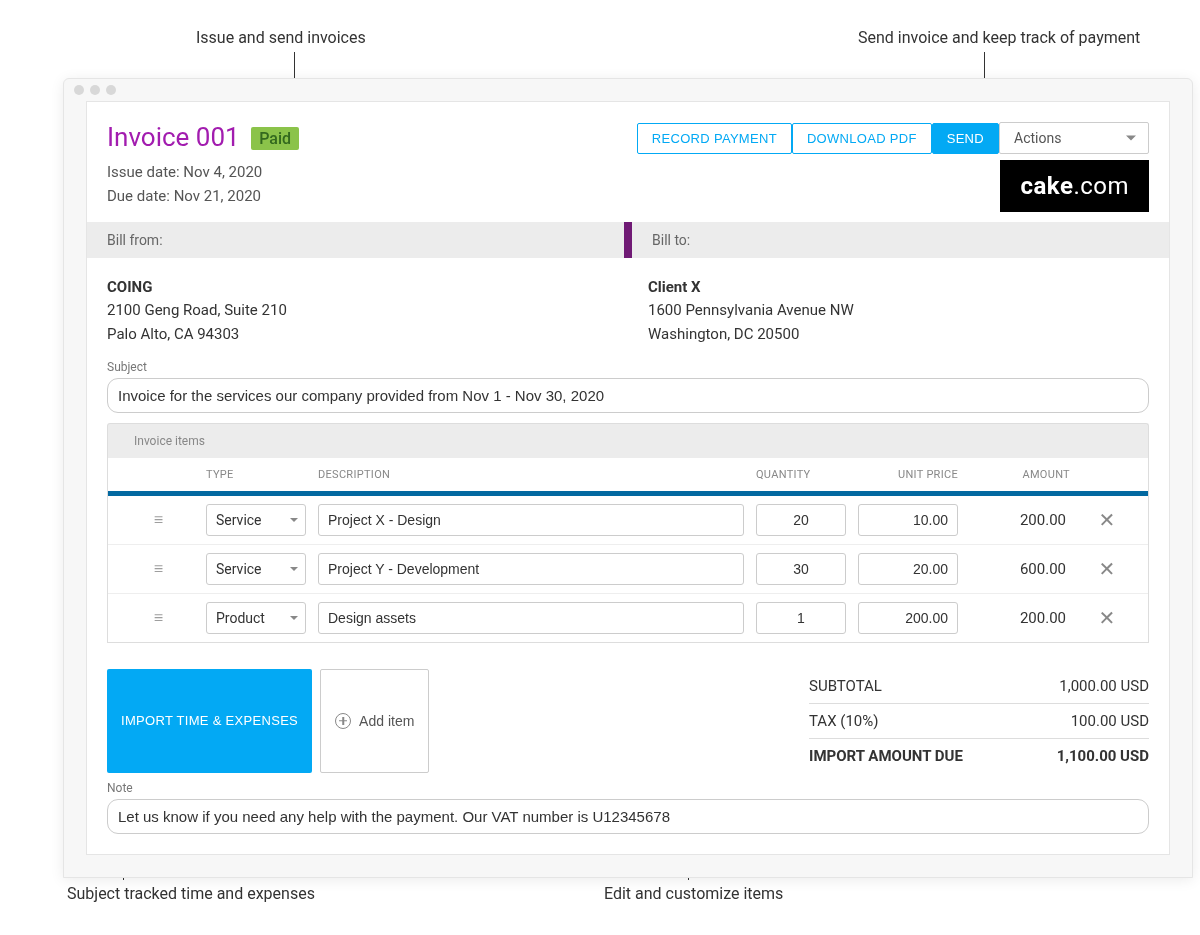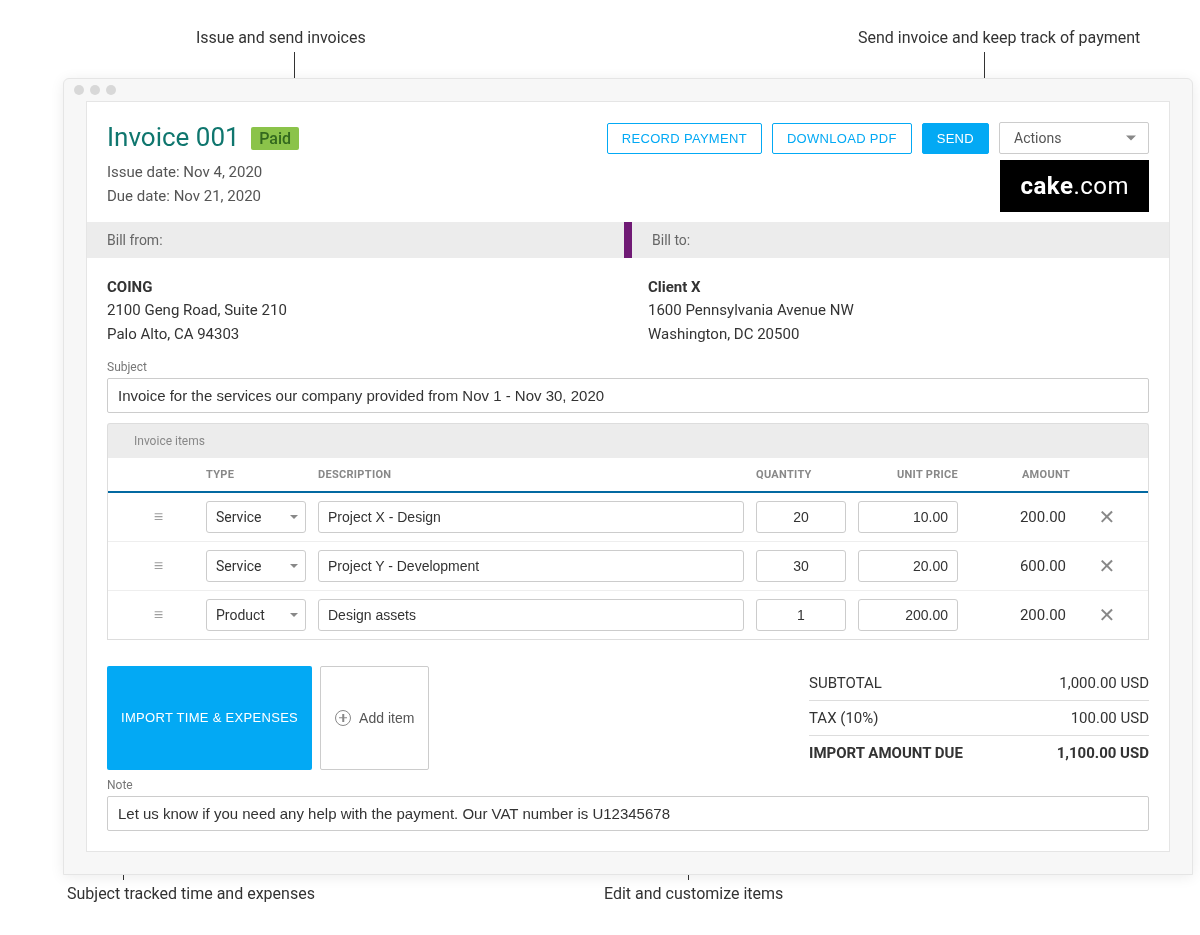--- a/index.html
+++ b/index.html
@@ -60,39 +60,38 @@
   }
   .header-row {
     display: flex;
     justify-content: space-between;
     align-items: flex-start;
     padding: 20px 20px 0 20px;
   }
   .invoice-title {
     font-size: 26px;
     font-weight: 400;
-    color: #0f766e;
+    color: #a21caf;
     display: inline-block;
     margin-right: 8px;
   }
   .status-badge {
     display: inline-block;
     background: #8bc34a;
     color: #33691e;
     font-size: 16px;
     font-weight: 500;
     padding: 2px 8px;
     border-radius: 2px;
     vertical-align: middle;
     position: relative;
     top: -4px;
   }
   .toolbar {
     display: flex;
-    gap: 10px;
     align-items: center;
   }
   .btn {
     border: 1px solid #03a9f4;
     background: #fff;
     color: #03a9f4;
     padding: 7px 14px;
     font-size: 13px;
     cursor: pointer;
     letter-spacing: 0.3px;
@@ -164,21 +163,21 @@
     line-height: 1.55;
     font-size: 15px;
     color: #333;
   }
   .bill-name { font-weight: 700; }
   .subject-block { padding: 0 20px 10px 20px; }
   .small-label { font-size: 12px; color: #777; margin-bottom: 4px; display: block; }
   .text-input {
     width: 100%;
     border: 1px solid #ccc;
-    border-radius: 2px;
+    border-radius: 11px;
     padding: 8px 10px;
     font-size: 15px;
     color: #333;
     background: #fff;
   }
   .items-section { padding: 0 20px 14px 20px; }
   .items-header {
     background: #ececec;
     color: #888;
     font-size: 12px;
@@ -195,24 +194,23 @@
     display: grid;
     grid-template-columns: 70px 100px 1fr 90px 100px 100px 50px;
     gap: 12px;
     align-items: center;
     padding: 8px 16px;
   }
   .cols-header {
     font-size: 11px;
     color: #888;
     letter-spacing: 0.3px;
-    border-bottom: 2px solid #0369a1;
+    border-bottom: 5px solid #0369a1;
     padding-top: 10px;
     padding-bottom: 10px;
-    font-weight: bold;
   }
   .cols-header .right { text-align: right; }
   .cols-header .center { text-align: left; }
   .item-row {
     border-bottom: 1px solid #eee;
   }
   .item-row:last-child { border-bottom: none; }
   .drag-handle {
     color: #9e9e9e;
     text-align: center;

